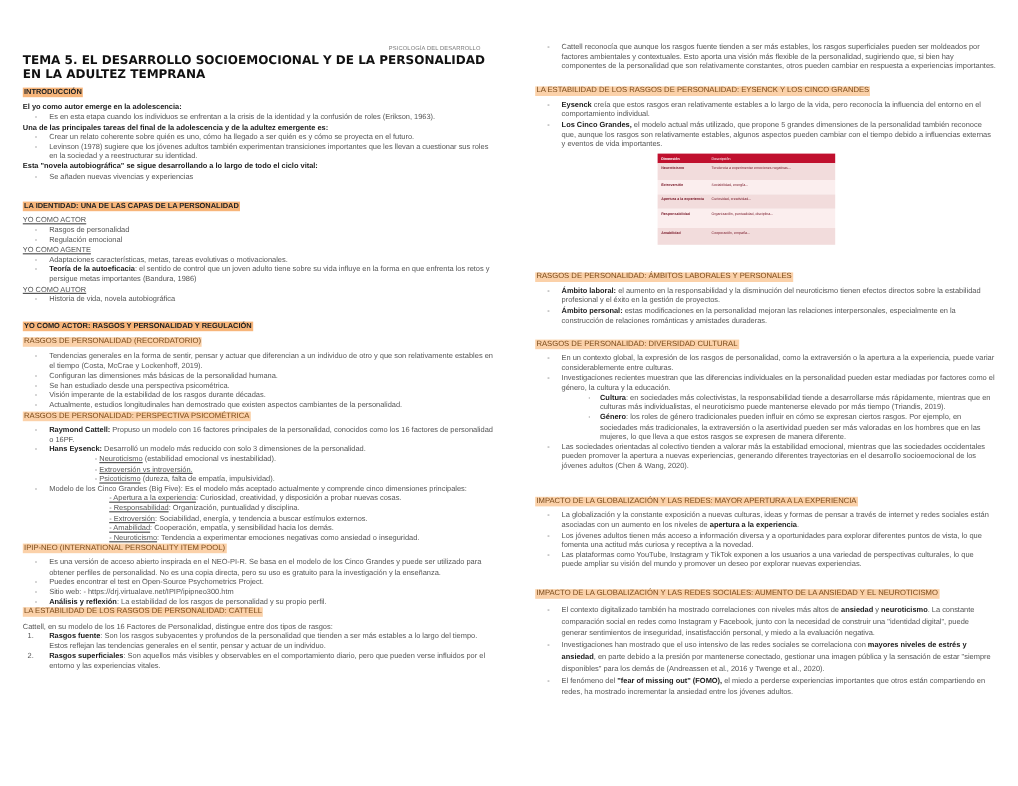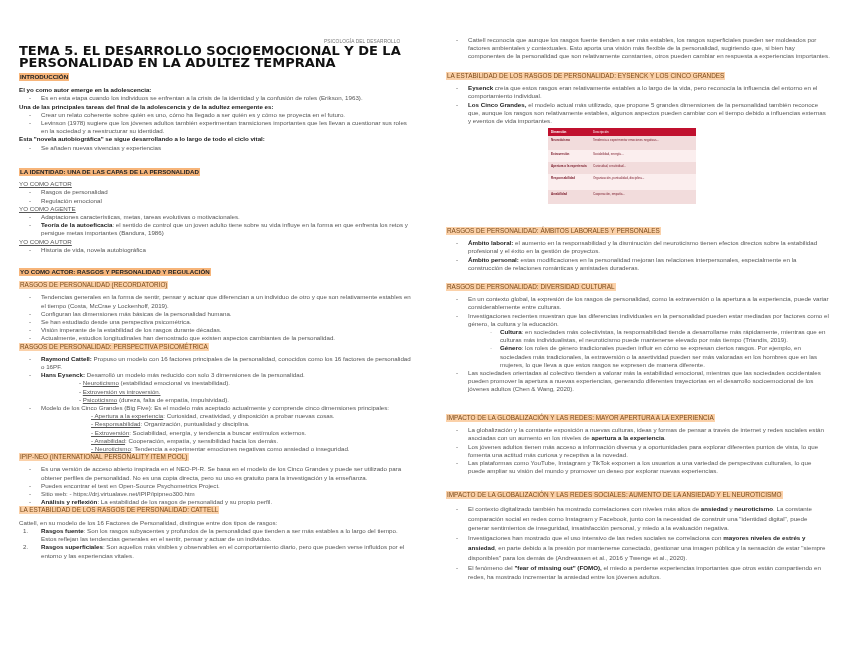--- a/index.html
+++ b/index.html
@@ -3,21 +3,21 @@
 <meta charset="utf-8">
 <style>
   html, body { margin:0; padding:0; background:#fff; }
   body { width:848px; height:655px; position:relative; overflow:hidden;
          font-family:"Liberation Sans", sans-serif; color:#555; }
   .col { position:absolute; top:0; font-size:6.2px; line-height:8.2px; }
   .left { left:19px; width:392px; }
   .right { left:446px; width:384px; }
   .running { position:absolute; top:39px; left:324px; font-size:4.8px; color:#777; letter-spacing:0.1px; }
   .title { position:absolute; top:45px; left:19px; width:392px; font-family:"DejaVu Sans", sans-serif;
-           font-weight:bold; font-size:13px; line-height:12px; color:#111; }
+           font-weight:bold; font-size:10px; line-height:12px; color:#111; }
   .h-strong { display:inline-block; background:#f7b57a; color:#222; font-weight:bold; padding:0 1px; font-size:6.2px; line-height:8px; }
   .h-light { display:inline-block; background:#fbd1a9; color:#7a4a1a; padding:0 1px; font-size:6.4px; line-height:8px; }
   .lead { font-weight:bold; color:#222; }
   .u { text-decoration:underline; }
   ul { list-style:none; margin:0; padding:0; }
   li { position:relative; padding-left:22px; }
   li::before { content:"-"; position:absolute; left:10px; }
   li.sub { padding-left:54px; }
   li.sub::before { left:44px; content:"·"; }
   li.dash2 { padding-left:60px; }

